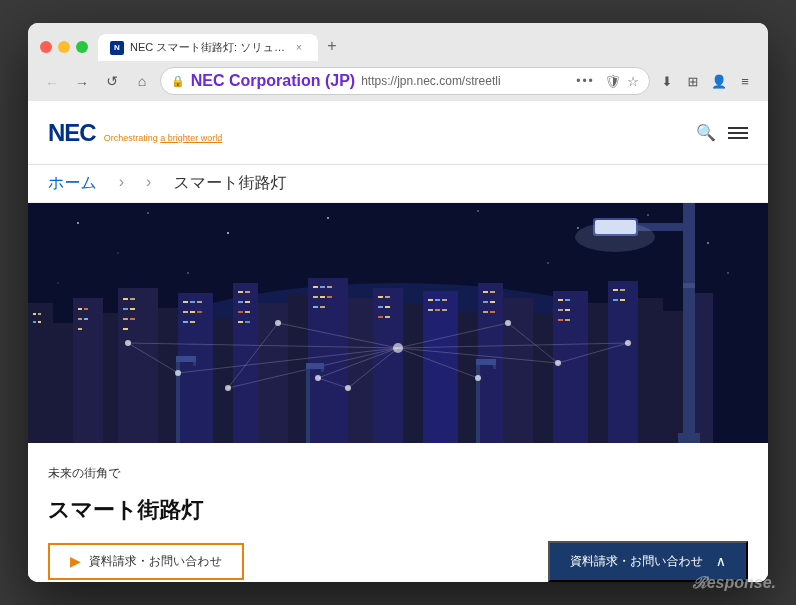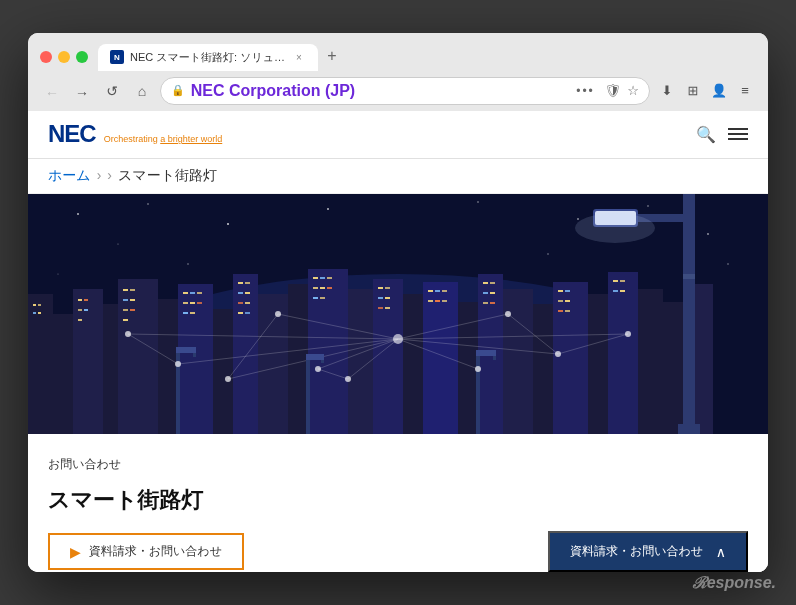--- a/index.html
+++ b/index.html
@@ -190,21 +190,21 @@
     }
 
     
     .nec-header {
       background: #fff;
       padding: 0 20px;
       display: flex;
       align-items: center;
       justify-content: space-between;
       border-bottom: 1px solid #e0e0e0;
-      height: 48px;
+      height: 64px;
     }
     .nec-logo-area {
       display: flex;
       align-items: baseline;
       gap: 8px;
     }
     .nec-logo {
       font-size: 24px;
       font-weight: bold;
       color: #003087;
@@ -249,22 +249,22 @@
       position: absolute;
       right: 20px;
       top: 88px;
     }
 
     
     .breadcrumb-bar {
       background: #fff;
       padding: 8px 20px;
       display: flex;
-      gap: 6px;
-      font-size: 14px;
+      gap: 22px;
+      font-size: 16px;
       color: #666;
       border-bottom: 1px solid #f0f0f0;
       position: relative;
     }
     .breadcrumb-link {
       color: #0066cc;
       cursor: pointer;
       text-decoration: none;
     }
     .breadcrumb-sep {
@@ -382,20 +382,21 @@
     </div>
 
     <div class="nav-bar">
       <div class="nav-btn disabled">←</div>
       <div class="nav-btn">→</div>
       <div class="nav-btn">↺</div>
       <div class="nav-btn">⌂</div>
       <div class="address-bar">
         <span class="address-lock">🔒</span>
         <span class="address-site">NEC Corporation (JP)</span>
+        <span class="address-url">https://jpn.nec.com/streetli</span>
         <span class="address-dots">•••</span>
         <div class="address-icons">
           <span class="address-icon">🛡</span>
           <span class="address-icon">☆</span>
         </div>
       </div>
       <div class="nav-right-icons">
         <div class="nav-right-icon">⬇</div>
         <div class="nav-right-icon">⊞</div>
         <div class="nav-right-icon">👤</div>
@@ -629,21 +630,21 @@
           <ellipse cx="587" cy="34" rx="40" ry="15" fill="rgba(200,220,255,0.15)"></ellipse>
 
           <rect x="655" y="80" width="12" height="5" fill="#3d4d80"></rect>
 
           <rect x="650" y="230" width="22" height="10" fill="#2d3a70"></rect>
         </svg>
       </div>
 
       <div class="content-area">
         <div class="subtitle-text">
-          <div>お問い合わせ</div>
+          <div>未来の街角で</div>
         </div>
         <div class="page-title">スマート街路灯</div>
 
         <div class="cta-area">
           <button class="cta-btn-primary">
             <span class="cta-btn-arrow">▶</span>
             <span>資料請求・お問い合わせ</span>
           </button>
           <button class="cta-btn-secondary">
             <span>資料請求・お問い合わせ</span>

